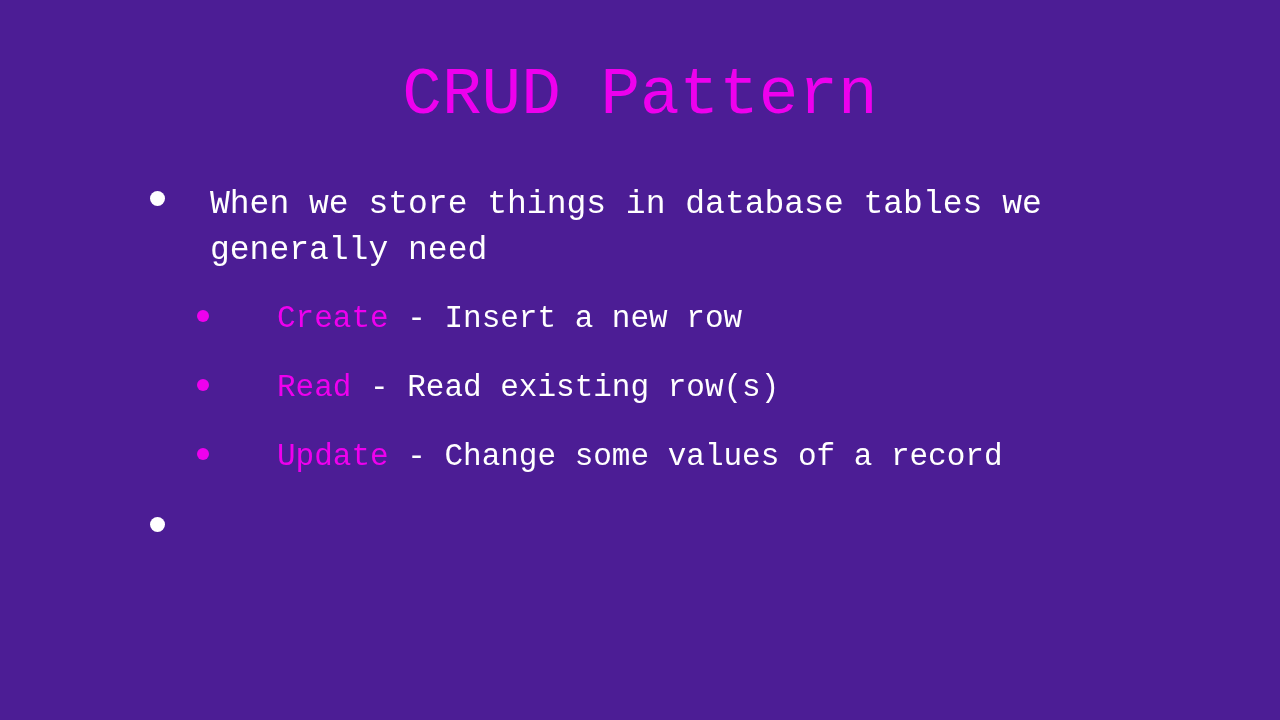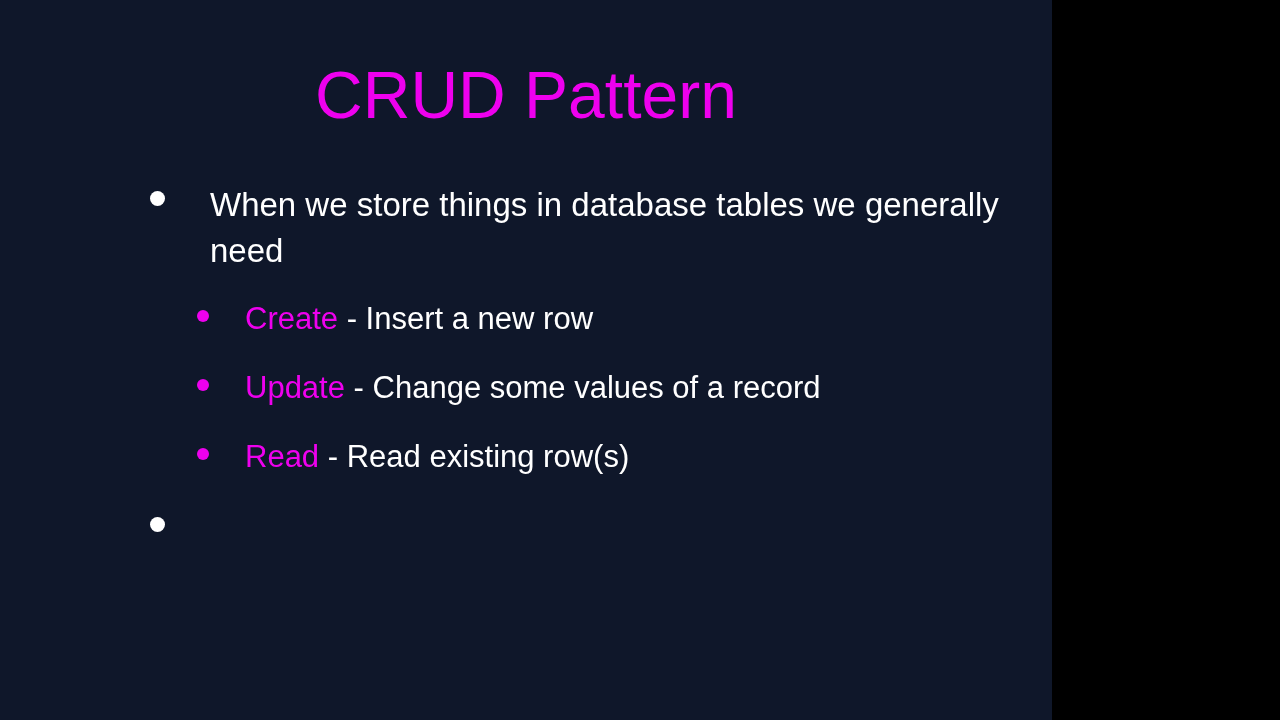--- a/index.html
+++ b/index.html
@@ -2,25 +2,25 @@
 <html><head>
 <meta charset="utf-8">
 <style>
   html, body {
     margin: 0;
     padding: 0;
     background: #000000;
   }
   .slide {
     position: relative;
-    width: 1052px;
+    width: 1280px;
     height: 720px;
-    background: #0f172a;
+    background: #4c1d95;
     overflow: hidden;
-    font-family: Liberation Sans, sans-serif;
+    font-family: Liberation Mono, monospace;
   }
   .slide-title {
     margin-top: 58px;
     text-align: center;
     font-size: 66px;
     font-weight: 400;
     color: #EE00EE;
     line-height: 1.15;
     letter-spacing: 0px;
   }
@@ -57,20 +57,21 @@
     font-size: 33px;
     line-height: 1.4;
     max-width: 930px;
   }
   .sublist {
     padding-left: 47px;
     margin-top: 27px;
   }
   .bullet-row.level2 {
     margin-bottom: 33px;
+    gap: 32px;
   }
   .level2-text {
     color: #FFFFFF;
     font-size: 31px;
     line-height: 1.15;
     white-space: nowrap;
   }
   .accent {
     color: #EE00EE;
   }
@@ -94,26 +95,26 @@
 
     <div class="sublist">
 
       <div class="bullet-row level2">
         <span class="dot magenta"></span>
         <span class="level2-text"><span class="accent">Create</span> <span>- Insert a new row</span></span>
       </div>
 
       <div class="bullet-row level2">
         <span class="dot magenta"></span>
-        <span class="level2-text"><span class="accent">Update</span> <span>- Change some values of a record</span></span>
+        <span class="level2-text"><span class="accent">Read</span> <span>- Read existing row(s)</span></span>
       </div>
 
       <div class="bullet-row level2">
         <span class="dot magenta"></span>
-        <span class="level2-text"><span class="accent">Read</span> <span>- Read existing row(s)</span></span>
+        <span class="level2-text"><span class="accent">Update</span> <span>- Change some values of a record</span></span>
       </div>
 
 
     </div>
 
     <div class="bullet-row level1 outro-row">
       <span class="dot white"></span>
     </div>
 
   </div>

